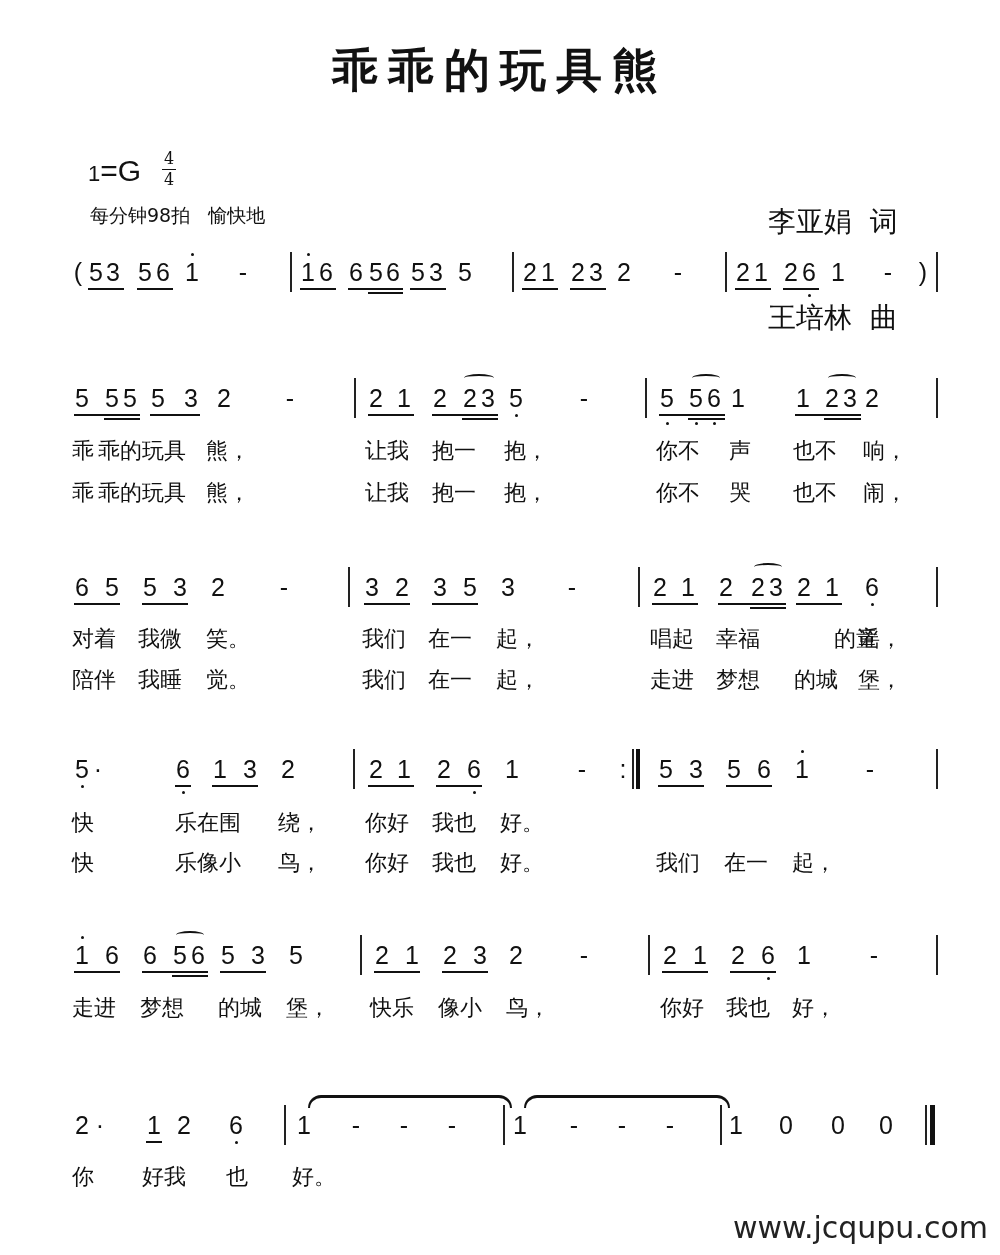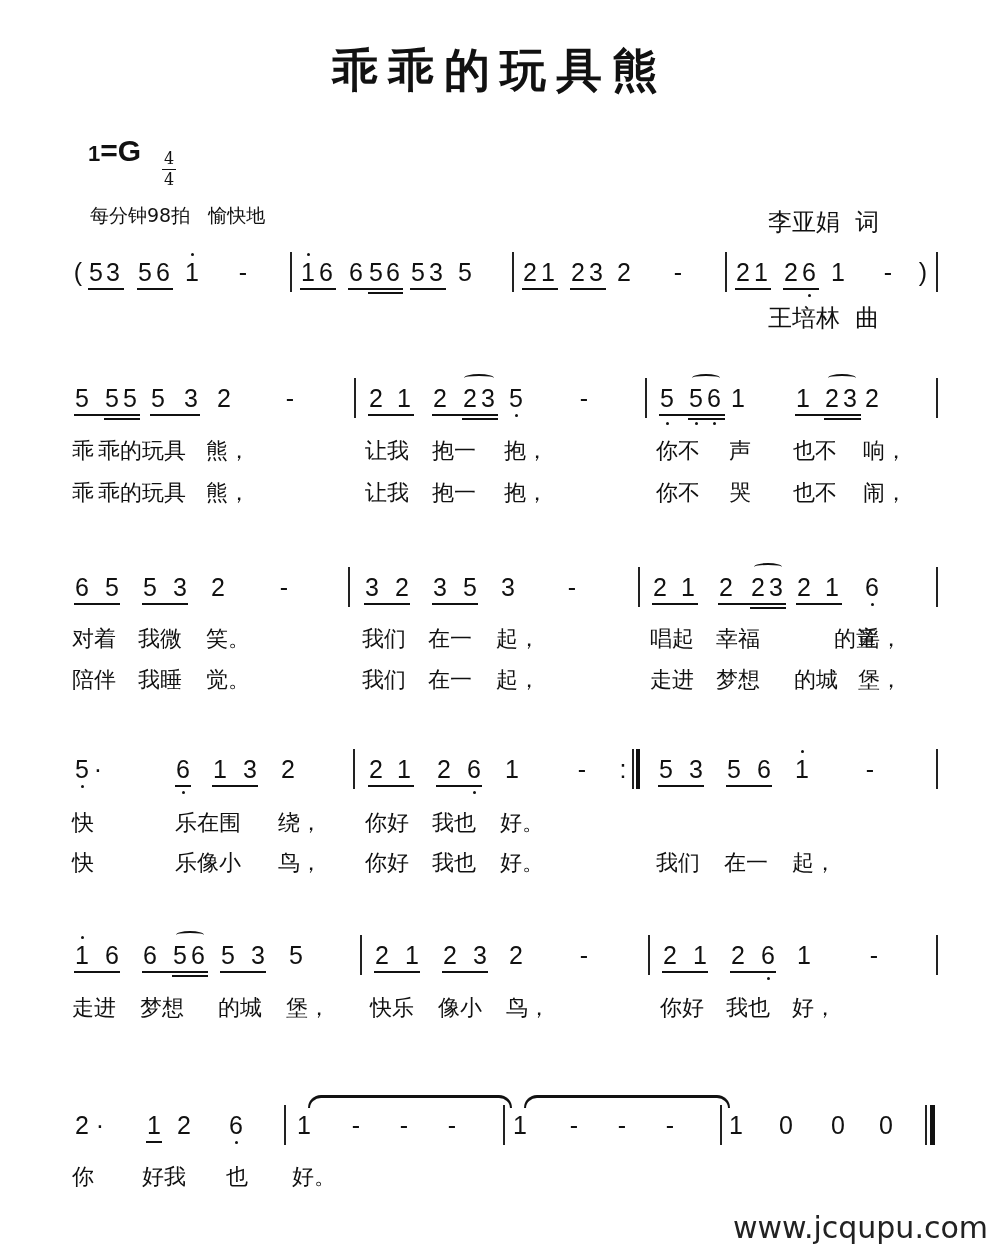--- a/index.html
+++ b/index.html
@@ -1,27 +1,27 @@
 <!DOCTYPE html>
 <html><head>
 <meta charset="utf-8">
 <style>
   html, body { margin:0; padding:0; background:#fff; }
   body { width:1000px; height:1255px; position:relative; overflow:hidden; color:#111;
          font-family:"DejaVu Sans", sans-serif; }
   .abs { position:absolute; }
   .title { left:0; width:1000px; top:40px; text-align:center; font-family:"DejaVu Serif", serif;
            font-weight:bold; font-size:46px; letter-spacing:10px; }
-  .key { left:88px; top:134px; font-size:30px; font-family:"Liberation Sans", sans-serif;font-weight:bold; }
+  .key { left:88px; top:154px; font-size:30px; font-family:"Liberation Sans", sans-serif; }
   .key .one { font-size:22px; }
   .frac { position:absolute; left:162px; top:150px; font-size:16px; font-family:"DejaVu Serif", serif;
           line-height:18px; text-align:center; width:14px; }
   .frac .line { border-top:1.5px solid #111; height:0; margin:1px 0; }
   .tempo { left:90px; top:203px; font-size:19px; }
-  .credits { left:768px; top:142px; font-size:24px; line-height:32px; white-space:pre; }
+  .credits { left:768px; top:142px; font-size:28px; line-height:32px; white-space:pre; }
   .row { position:absolute; left:0; width:1000px; }
   .n { position:absolute; font-family:"Liberation Sans", sans-serif; font-size:25px; line-height:28px;
        width:16px; text-align:center; }
   .ul1 { position:absolute; height:2px; background:#111; }
   .dot-above { position:absolute; width:3px; height:3px; background:#111; border-radius:50%; }
   .dot-below { position:absolute; width:3px; height:3px; background:#111; border-radius:50%; }
   .bar { position:absolute; width:1.5px; background:#222; }
   .thick { position:absolute; width:5px; background:#111; }
   .lyric { position:absolute; font-family:"DejaVu Serif", serif; font-size:22px; white-space:pre; }
   .slur { position:absolute; border-top:2px solid #111; border-radius:50% 50% 0 0; height:6px; }

